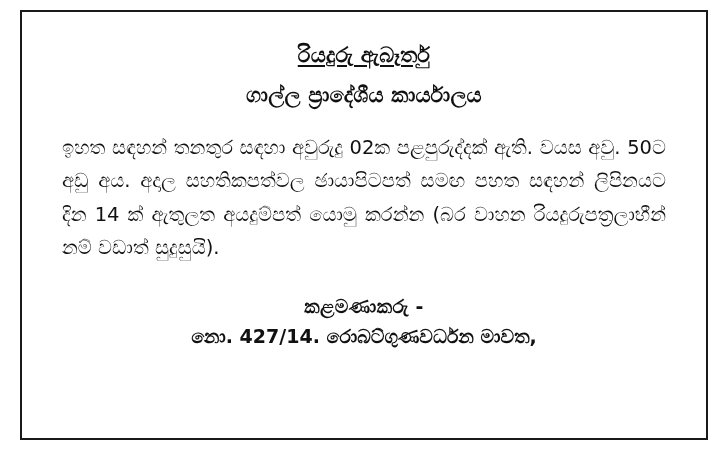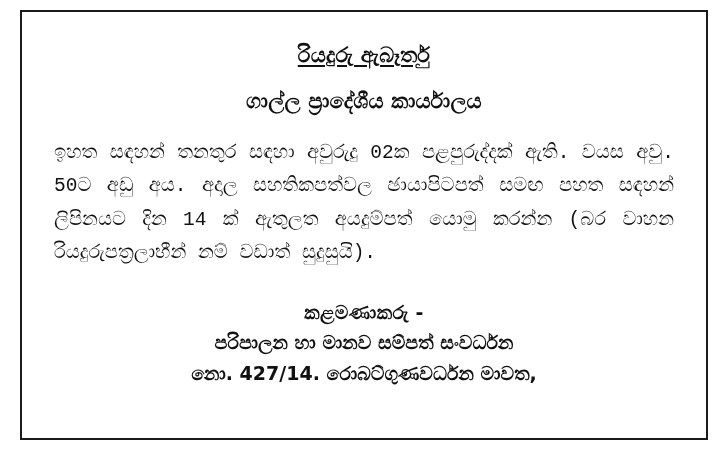--- a/index.html
+++ b/index.html
@@ -56,33 +56,32 @@
     font-weight: 700;
     letter-spacing: 0.2px;
   }
   .heading .title-main {
     display: block;
     text-decoration: underline;
     text-underline-offset: 3px;
   }
   .heading .title-sub {
     display: block;
-    margin-top: 16px;
+    margin-top: 10px;
   }
   .body-block {
     margin-top: 20px;
     font-size: 19.5px;
     line-height: 1.72;
     text-align: justify;
     text-align-last: left;
     padding: 0 4px;
   }
   .body-block p {
-    margin: 4px;
-    font-family: Liberation Mono, monospace;
+    margin: 12px;
   }
   .signature {
     margin-top: 26px;
     text-align: center;
     font-size: 19px;
     line-height: 1.6;
     font-weight: 700;
   }
   .signature div {
     white-space: nowrap;
@@ -103,20 +102,19 @@
           <span class="title-main">රියදුරු ඇබෑර්තු</span>
           <span class="title-sub">ගාල්ල ප්‍රාදේශීය කාර්යාලය</span>
         </div>
 
         <div class="body-block">
           <p>ඉහත සඳහන් තනතුර සඳහා අවුරුදු 02ක පළපුරුද්දක් ඇති. වයස අවු. 50ට අඩු අය. අදාල සහතිකපත්වල ඡායාපිටපත් සමඟ පහත සඳහන් ලිපිනයට දින 14 ක් ඇතුලත අයදුම්පත් යොමු කරන්න (බර වාහන රියදුරුපත්‍රලාභීන් නම් වඩාත් සුදුසුයි).</p>
         </div>
 
         <div class="signature">
           <div class="sig-title">කළමණාකරු -</div>
-          <div>පරිපාලන හා මානව සම්පත් සංවර්ධන</div>
           <div>නො. 427/14. රොබට්ගුණවර්ධන මාවත,</div>
         </div>
 
       </div>
     </div>
   </div>
 </div>
 
 </body></html>

